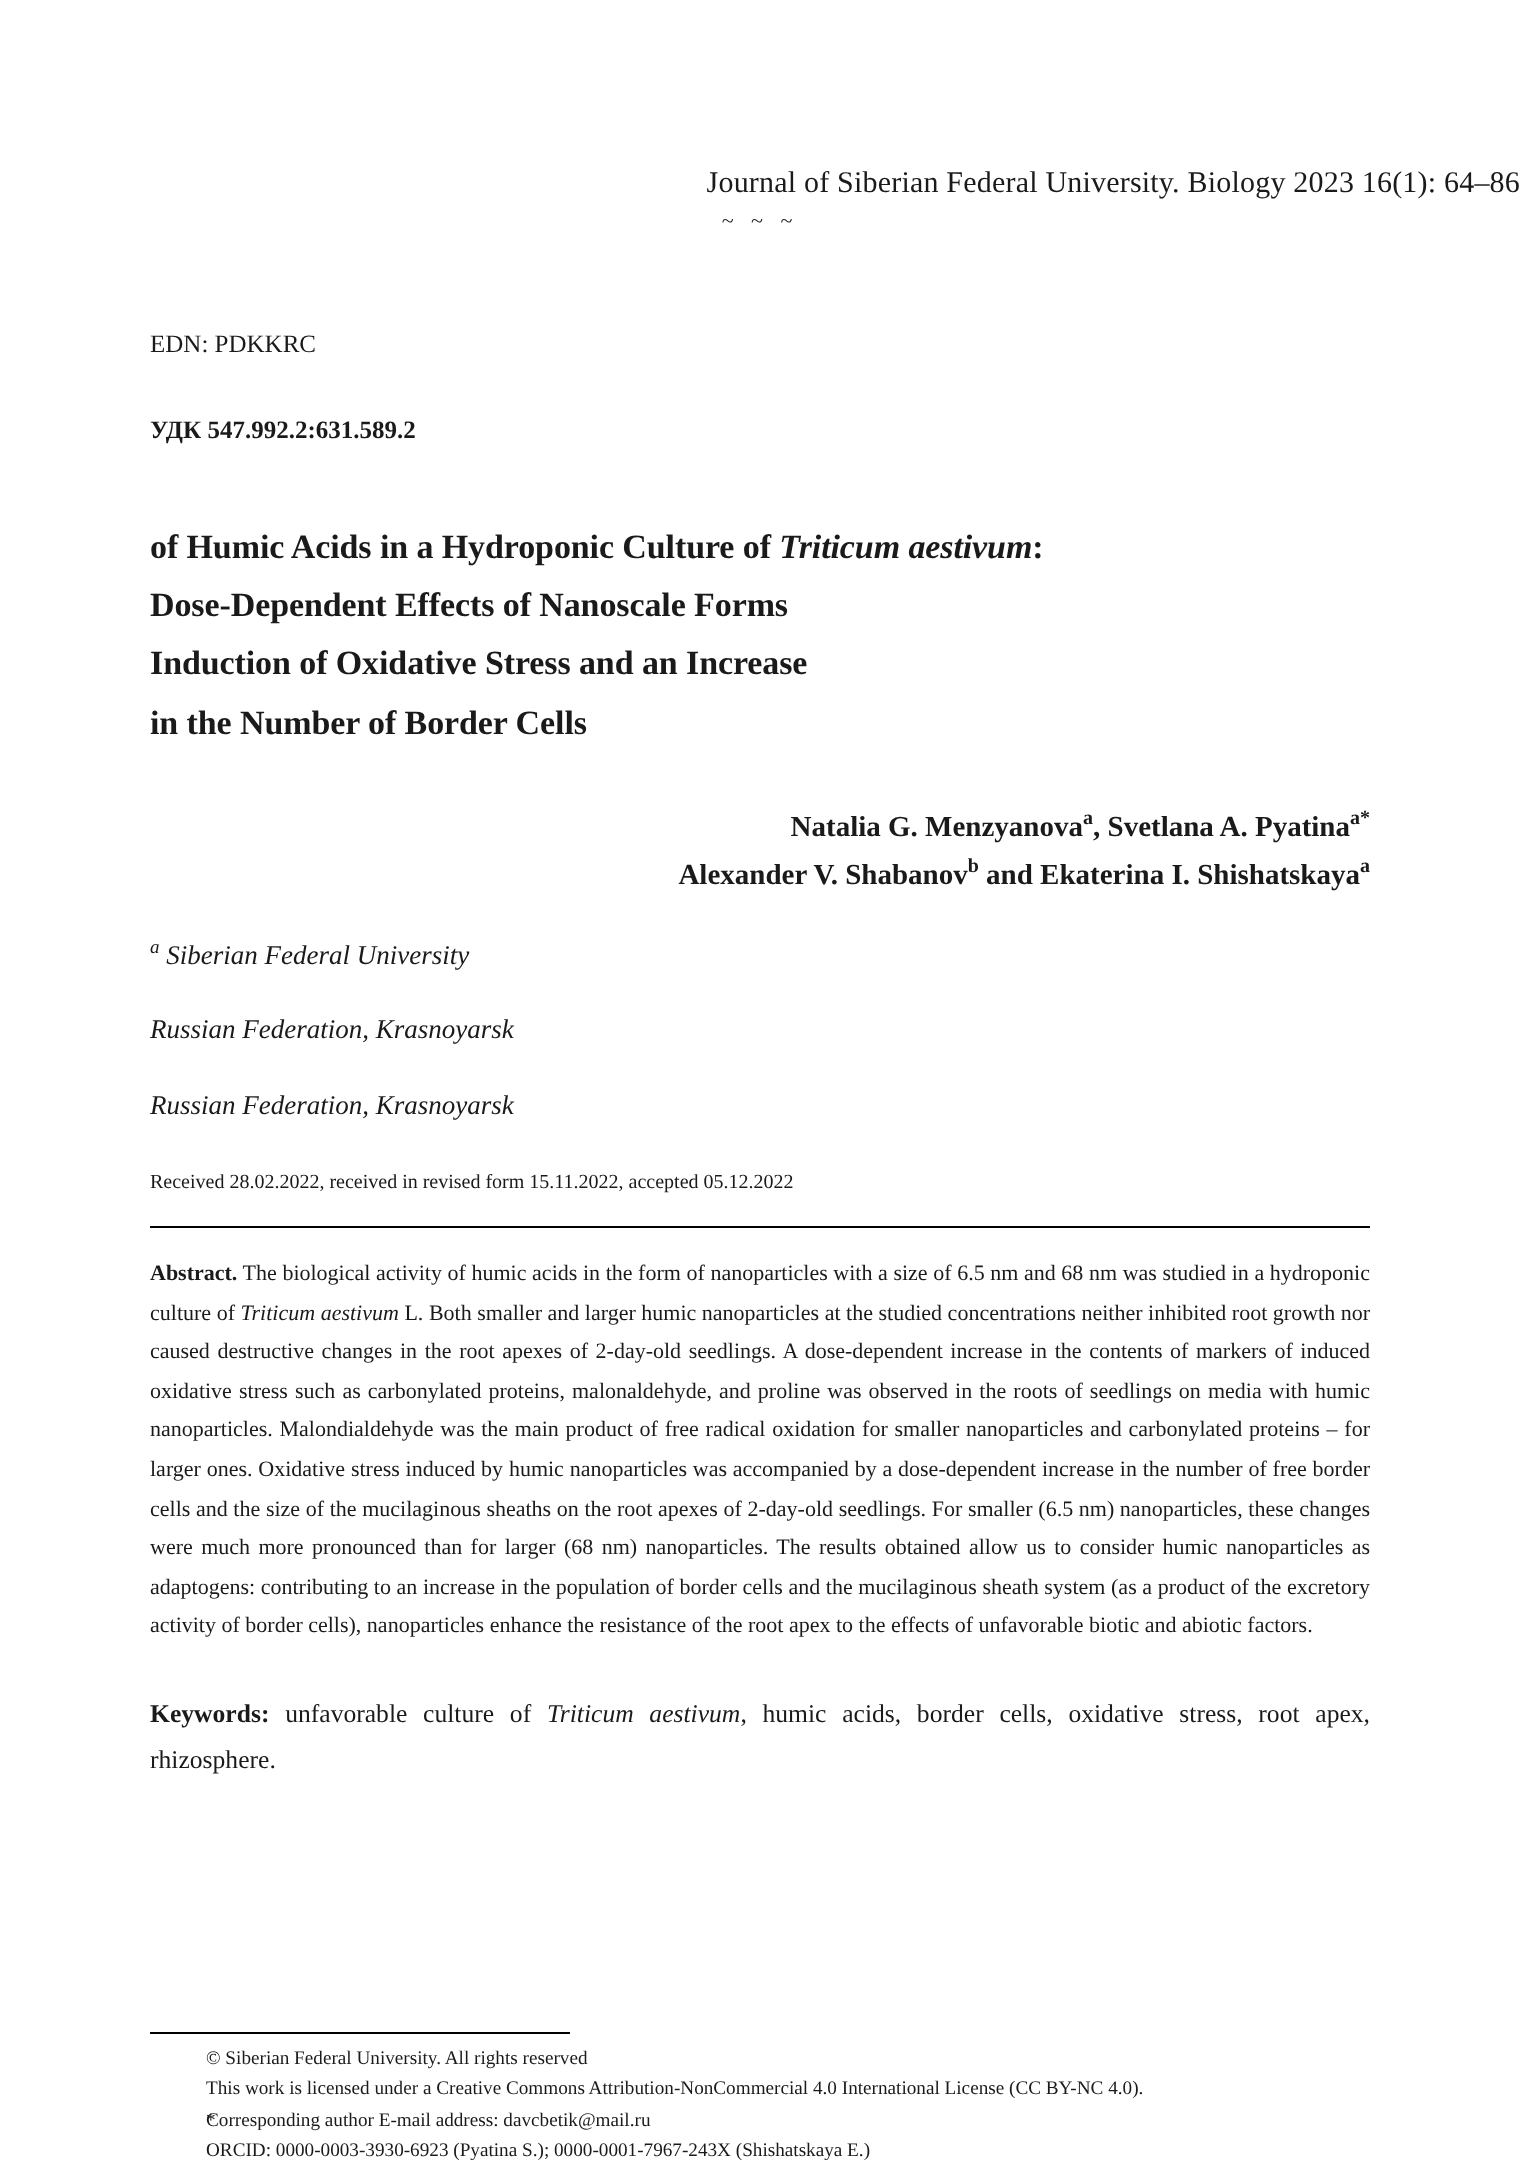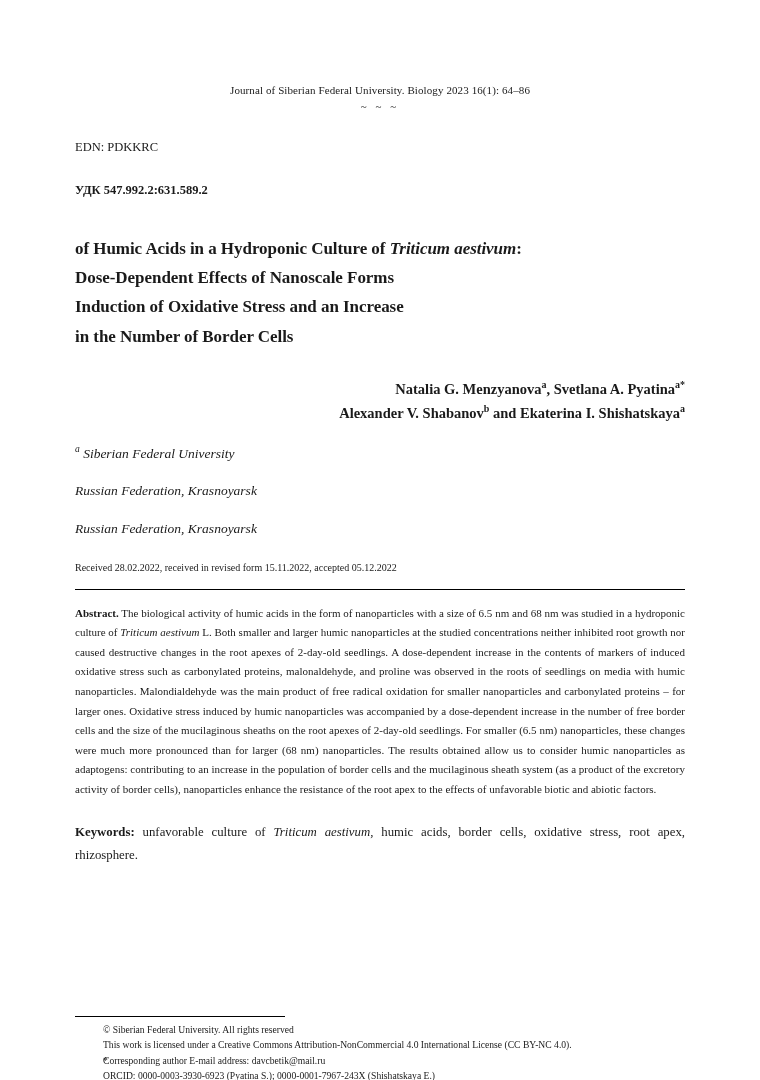--- a/index.html
+++ b/index.html
@@ -18,41 +18,41 @@
   .page {
     width: 760px;
     height: 1080px;
     box-sizing: border-box;
     padding: 0;
     position: relative;
   }
 
   
   .running-head {
-    text-align: center;
-    font-size: 11px;
+    text-align: right;
+    font-size: 15px;
     margin-top: 84px;
     letter-spacing: 0.1px;
   }
   .tilde-row {
     text-align: center;
     font-size: 11px;
     letter-spacing: 3px;
     margin-top: 4px;
     color: #1a1a1a;
   }
 
   
   .ident {
     margin-left: 75px;
     margin-right: 75px;
     font-size: 12.5px;
   }
   .ident .edn {
-    margin-top: 28px;
+    margin-top: 48px;
   }
   .ident .udc {
     margin-top: 28px;
     font-weight: bold;
   }
 
   
   .title {
     margin: 36px 75px 0 75px;
     font-size: 17px;

